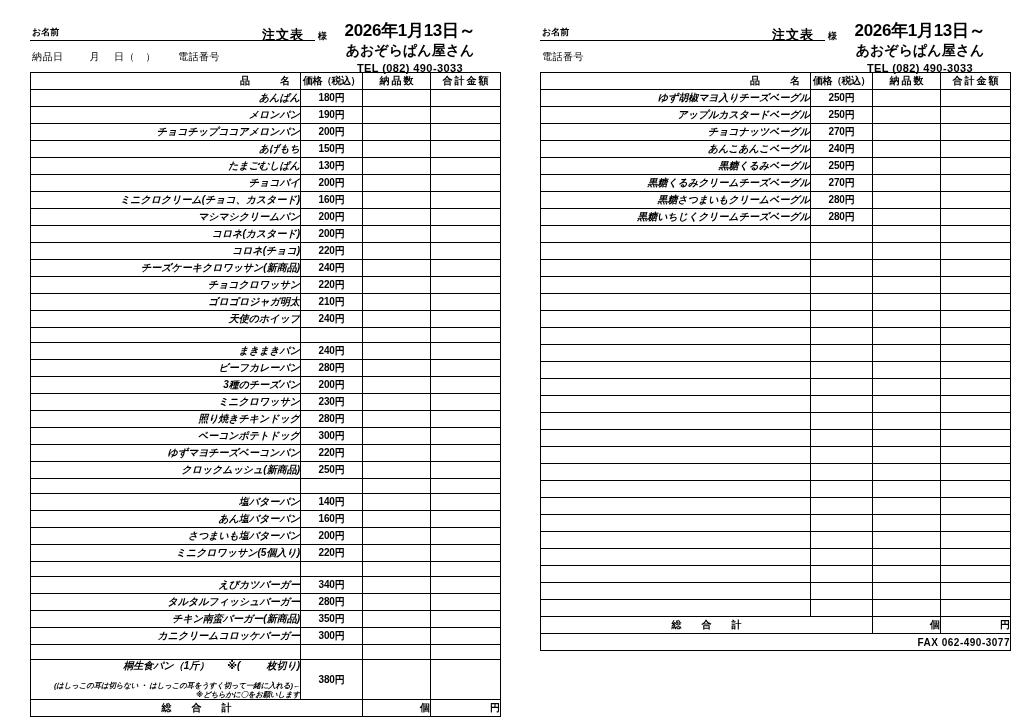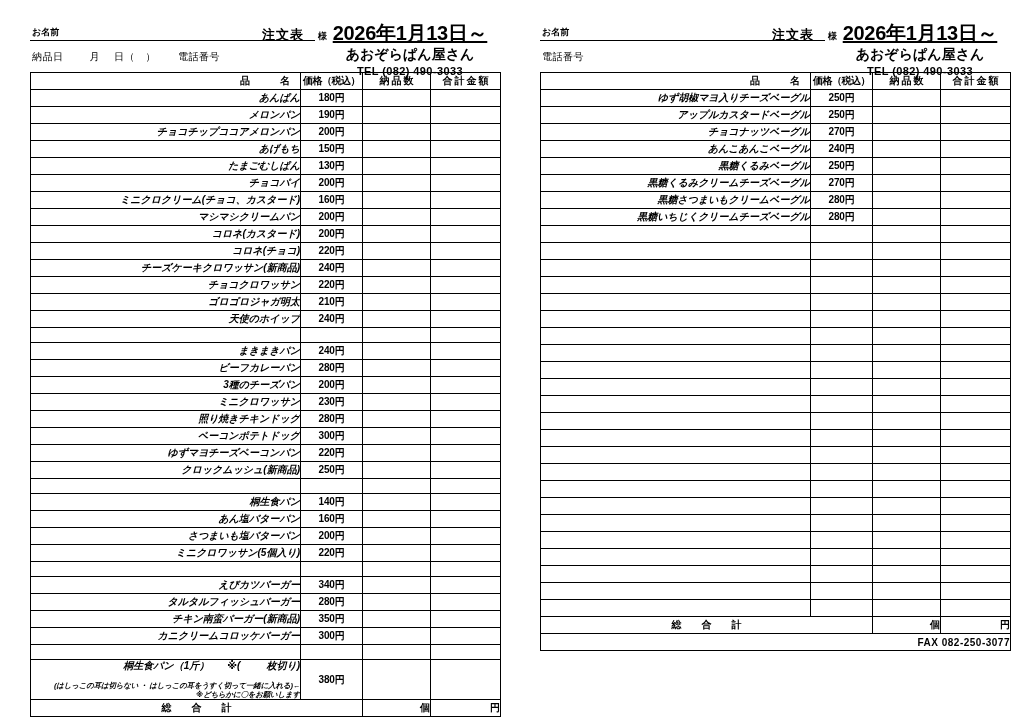--- a/index.html
+++ b/index.html
@@ -41,26 +41,25 @@
     letter-spacing: 1px;
   }
   .hdr-right {
     position: absolute;
     right: 0;
     top: 21px;
     width: 180px;
     text-align: center;
   }
   .hdr-date {
-    font-size: 20px;
+    font-size: 17px;
     font-weight: bold;
     letter-spacing: -0.3px;
     line-height: 1.2;
     white-space: nowrap;
-    text-decoration: underline;
   }
   .hdr-shop {
     font-size: 14px;
     font-weight: bold;
     line-height: 1.3;
     white-space: nowrap;
   }
   .hdr-tel {
     font-size: 11px;
     font-weight: bold;
@@ -390,21 +389,21 @@
             <td></td>
             <td></td>
           </tr>
           <tr class="spacer">
             <td class="blank"></td>
             <td class="blank"></td>
             <td class="blank"></td>
             <td class="blank"></td>
           </tr>
           <tr>
-            <td class="nm">桐生食パン</td>
+            <td class="nm">塩バターパン</td>
             <td class="pr">140円</td>
             <td></td>
             <td></td>
           </tr>
           <tr>
             <td class="nm">あん塩バターパン</td>
             <td class="pr">160円</td>
             <td></td>
             <td></td>
           </tr>
@@ -701,19 +700,19 @@
             <td class="blank"></td>
           </tr>
         </tbody>
       <tbody>
         <tr>
           <td class="gt-label" colspan="2">総　合　計</td>
           <td class="gt-unit">個</td>
           <td class="gt-unit">円</td>
         </tr>
         <tr>
-          <td class="fax" colspan="4">FAX  082-250-3077</td>
+          <td class="fax" colspan="4">FAX  062-490-3077</td>
         </tr>
       </tbody>
     </table>
   </div>
 
 </div>
 
 </body></html>

